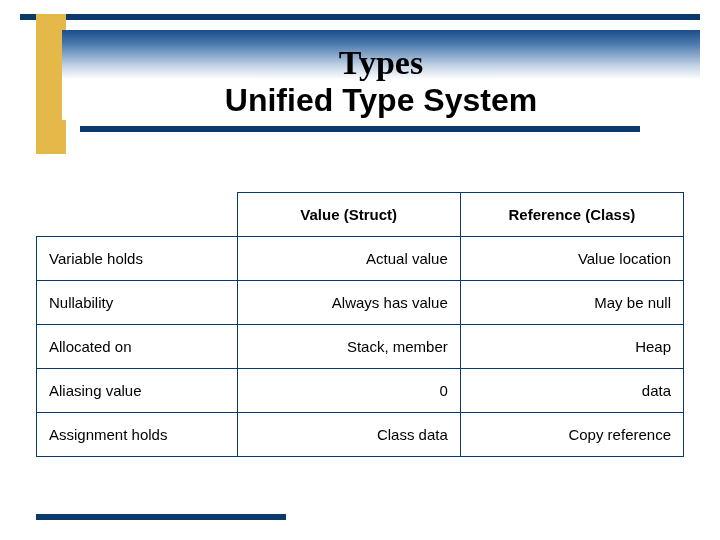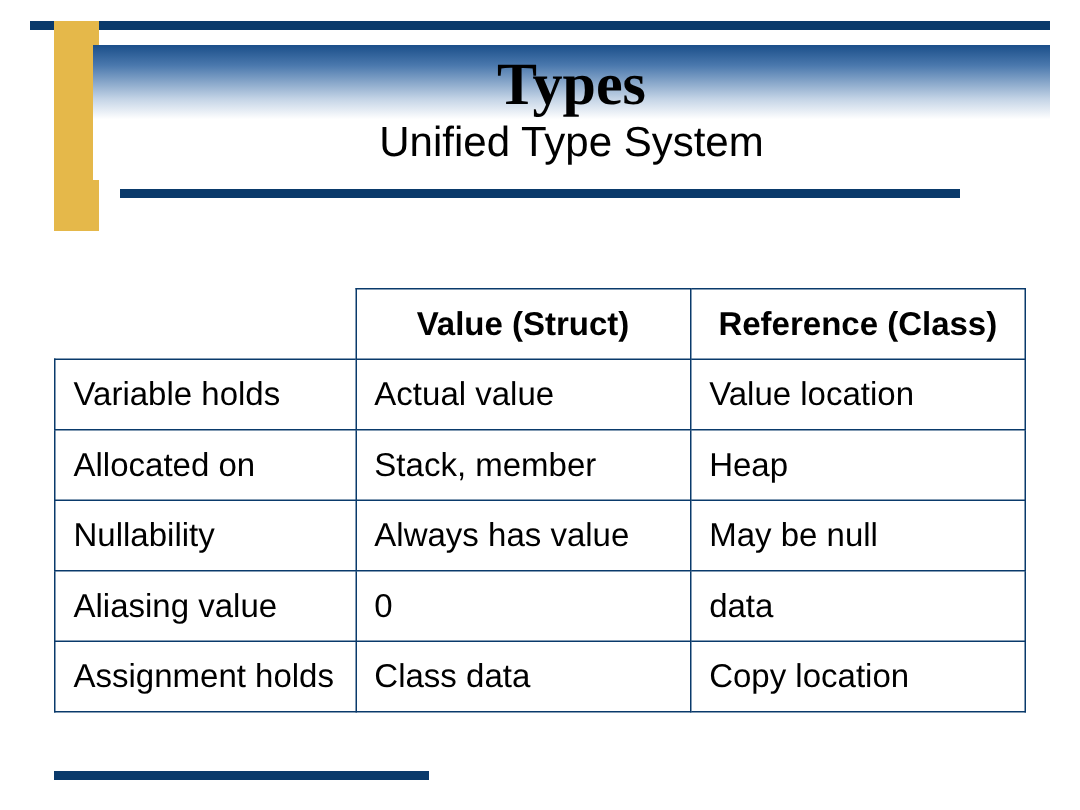--- a/index.html
+++ b/index.html
@@ -29,28 +29,28 @@
     position: absolute;
     top: 30px;
     left: 62px;
     right: 20px;
     height: 90px;
     background: linear-gradient(to bottom, #1b4f8a 0%, #4a78ad 15%, #c4d4e6 40%, #ffffff 55%, #ffffff 100%);
     text-align: center;
   }
   .title-band h1 {
     font-family: "Times New Roman", Times, serif;
-    font-size: 40px;
+    font-size: 34px;
     font-weight: bold;
     color: #000;
-    margin-top: 2px;
+    margin-top: 14px;
   }
   .title-band h2 {
-    font-size: 28px;
-    font-weight: normal;
+    font-size: 32px;
+    font-weight: bold;
     color: #000;
     margin-top: 0px;
   }
   .under-title-bar {
     position: absolute;
     top: 126px;
     left: 80px;
     right: 80px;
     height: 6px;
     background: #0a3a6b;
@@ -61,42 +61,42 @@
     left: 36px;
     right: 36px;
   }
   table {
     width: 100%;
     border-collapse: collapse;
   }
   th, td {
     border: 1.5px solid #0a3a6b;
     padding: 10px 12px;
-    font-size: 22px;
+    font-size: 15px;
     vertical-align: middle;
     height: 44px;
   }
   th.corner {
     border: none;
     background: transparent;
   }
   th.col-head {
     font-weight: bold;
     text-align: center;
     background: #ffffff;
   }
   td.row-head {
     text-align: left;
     font-weight: normal;
     background: #ffffff;
     width: 31%;
     margin-left: 38px;
   }
   td.cell {
-    text-align: left;
+    text-align: right;
     background: #ffffff;
   }
   col.c1 { width: 31%; }
   col.c2 { width: 34.5%; }
   col.c3 { width: 34.5%; }
   .bottom-bar {
     position: absolute;
     bottom: 20px;
     left: 36px;
     width: 250px;
@@ -130,36 +130,36 @@
         <th class="col-head">Reference (Class)</th>
       </tr>
     </thead>
     <tbody>
       <tr>
         <td class="row-head">Variable holds</td>
         <td class="cell">Actual value</td>
         <td class="cell">Value location</td>
       </tr>
       <tr>
+        <td class="row-head">Nullability</td>
+        <td class="cell">Always has value</td>
+        <td class="cell">May be null</td>
+      </tr>
+      <tr>
         <td class="row-head">Allocated on</td>
         <td class="cell">Stack, member</td>
         <td class="cell">Heap</td>
-      </tr>
-      <tr>
-        <td class="row-head">Nullability</td>
-        <td class="cell">Always has value</td>
-        <td class="cell">May be null</td>
       </tr>
       <tr>
         <td class="row-head">Aliasing value</td>
         <td class="cell">0</td>
         <td class="cell">data</td>
       </tr>
       <tr>
         <td class="row-head">Assignment holds</td>
         <td class="cell">Class data</td>
-        <td class="cell">Copy location</td>
+        <td class="cell">Copy reference</td>
       </tr>
     </tbody>
   </table>
 </div>
 
 <div class="bottom-bar"></div>
 
 </body></html>

